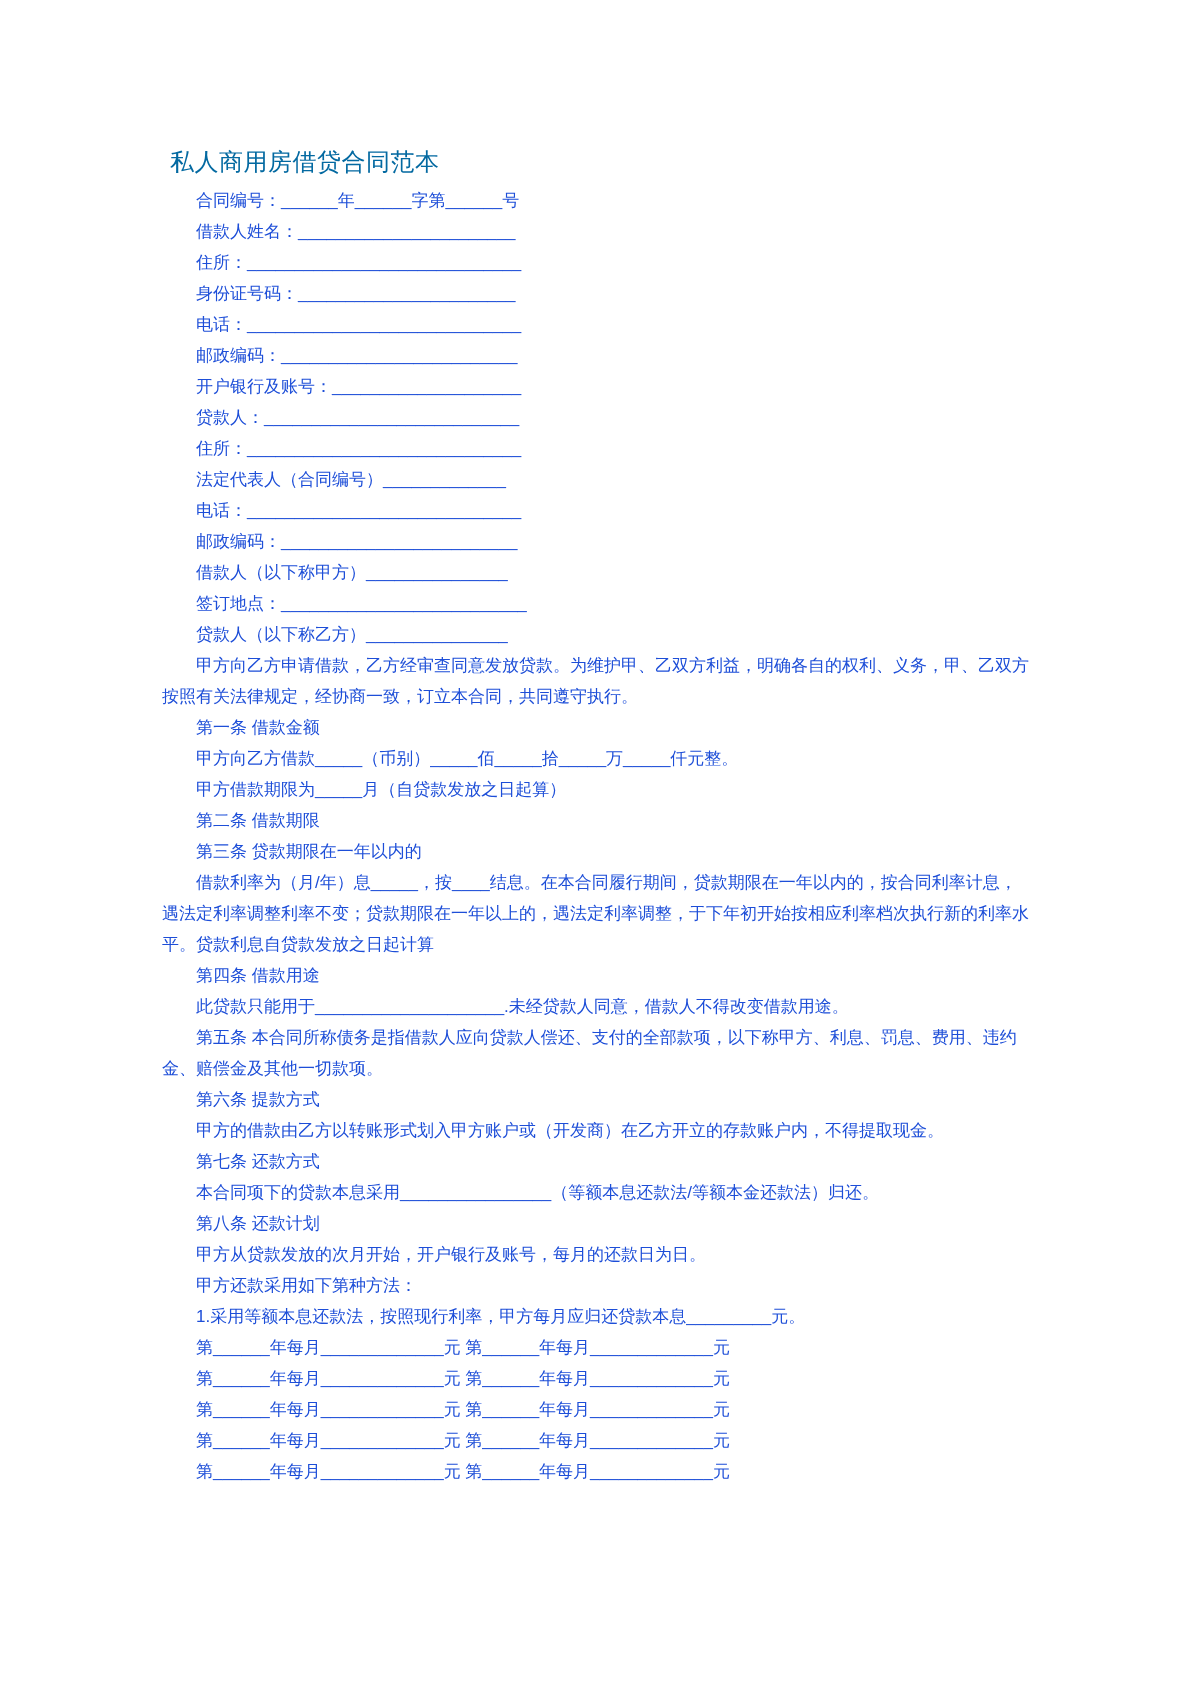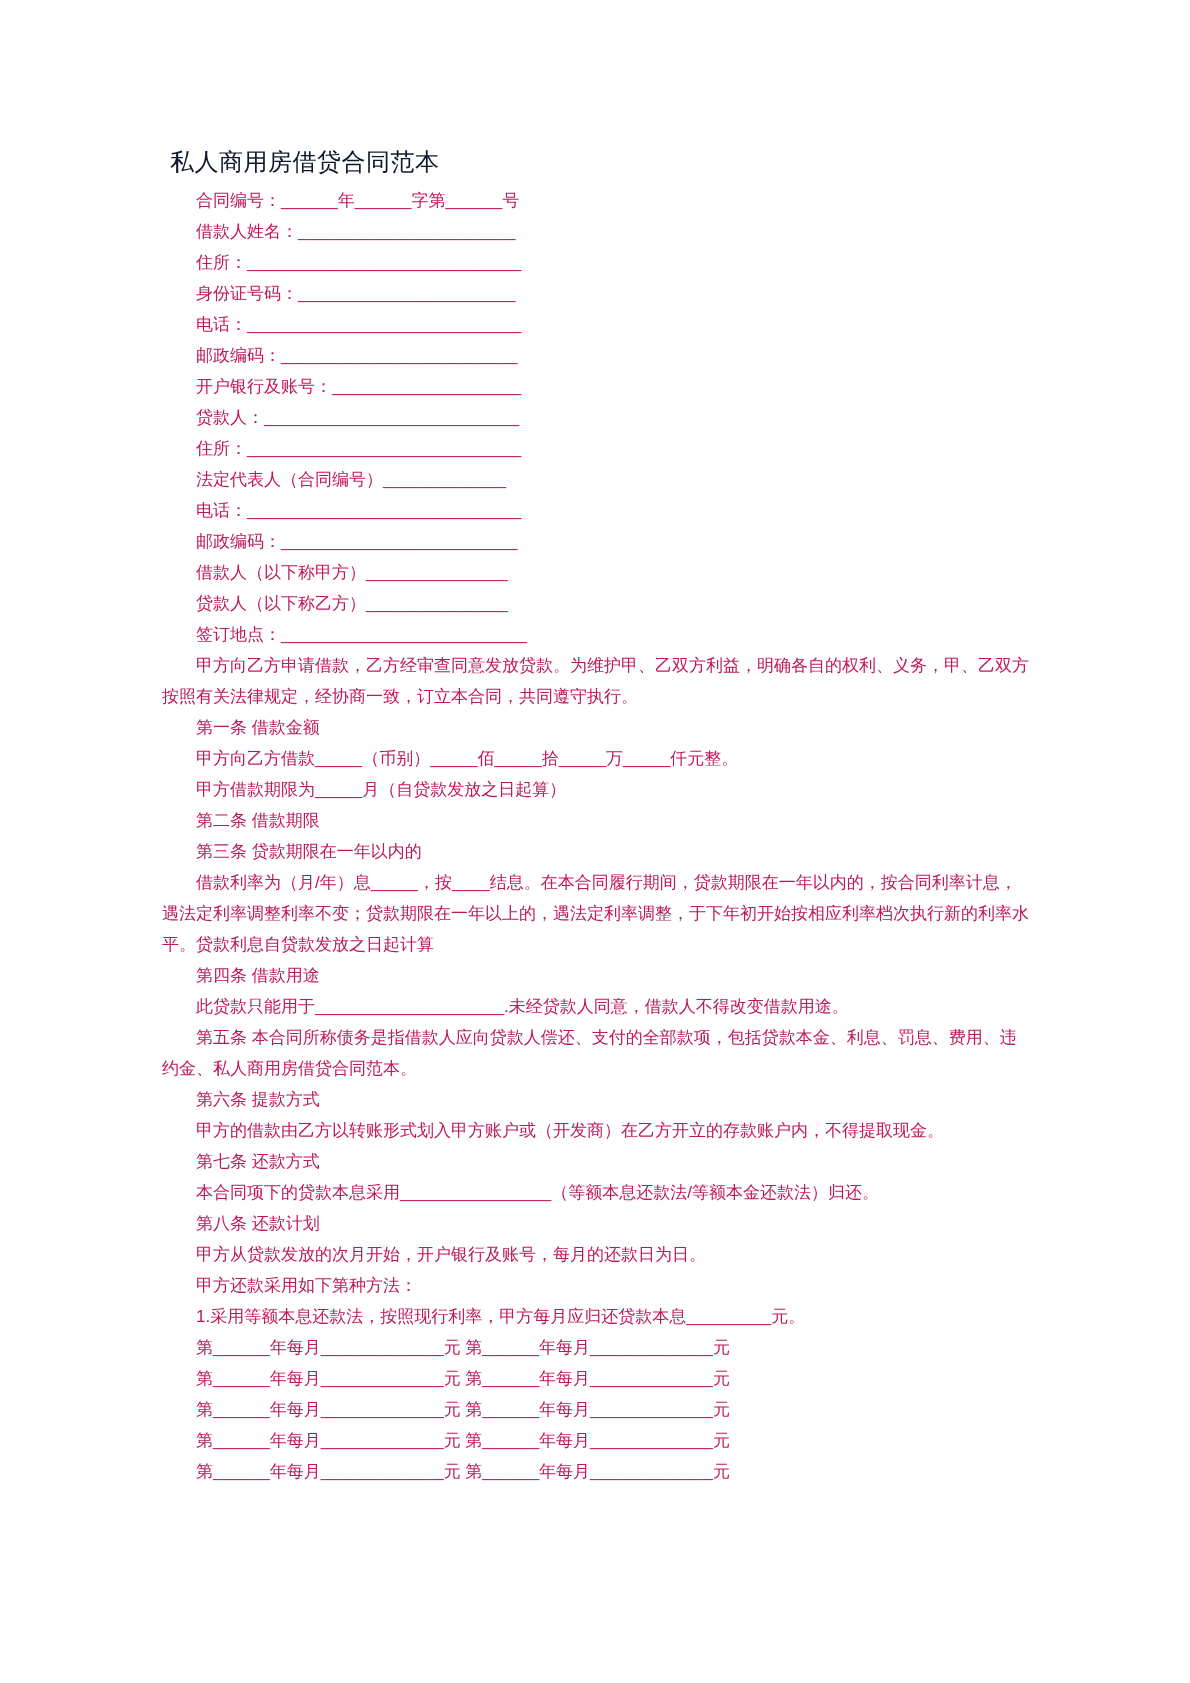--- a/index.html
+++ b/index.html
@@ -14,29 +14,29 @@
   .doc {
     width: 1190px;
     height: 1683px;
     padding: 145px 160px 0 162px;
   }
   .doc-title {
     font-family: "Liberation Serif", "DejaVu Serif", serif;
     font-weight: 400;
     font-size: 24px;
     line-height: 34px;
-    color: #0f172a;
+    color: #0369a1;
     margin: 0 0 6px 8px;
     letter-spacing: 0.5px;
   }
   .doc-body p {
     margin: 0;
     font-size: 17px;
     line-height: 31px;
-    color: #be185d;
+    color: #1d4ed8;
     text-indent: 2em;
     word-break: break-all;
   }
 </style>
 </head>
 <body>
 
 <main class="doc">
   <h1 class="doc-title">私人商用房借贷合同范本</h1>
   <section class="doc-body">
@@ -47,32 +47,32 @@
       <p>身份证号码：_______________________</p>
       <p>电话：_____________________________</p>
       <p>邮政编码：_________________________</p>
       <p>开户银行及账号：____________________</p>
       <p>贷款人：___________________________</p>
       <p>住所：_____________________________</p>
       <p>法定代表人（合同编号）_____________</p>
       <p>电话：_____________________________</p>
       <p>邮政编码：_________________________</p>
       <p>借款人（以下称甲方）_______________</p>
+      <p>签订地点：__________________________</p>
       <p>贷款人（以下称乙方）_______________</p>
-      <p>签订地点：__________________________</p>
       <p>甲方向乙方申请借款，乙方经审查同意发放贷款。为维护甲、乙双方利益，明确各自的权利、义务，甲、乙双方按照有关法律规定，经协商一致，订立本合同，共同遵守执行。</p>
       <p>第一条 借款金额</p>
       <p>甲方向乙方借款_____（币别）_____佰_____拾_____万_____仟元整。</p>
       <p>甲方借款期限为_____月（自贷款发放之日起算）</p>
       <p>第二条 借款期限</p>
       <p>第三条 贷款期限在一年以内的</p>
       <p>借款利率为（月/年）息_____，按____结息。在本合同履行期间，贷款期限在一年以内的，按合同利率计息，遇法定利率调整利率不变；贷款期限在一年以上的，遇法定利率调整，于下年初开始按相应利率档次执行新的利率水平。贷款利息自贷款发放之日起计算</p>
       <p>第四条 借款用途</p>
       <p>此贷款只能用于____________________.未经贷款人同意，借款人不得改变借款用途。</p>
-      <p>第五条 本合同所称债务是指借款人应向贷款人偿还、支付的全部款项，包括贷款本金、利息、罚息、费用、违约金、私人商用房借贷合同范本。</p>
+      <p>第五条 本合同所称债务是指借款人应向贷款人偿还、支付的全部款项，以下称甲方、利息、罚息、费用、违约金、赔偿金及其他一切款项。</p>
       <p>第六条 提款方式</p>
       <p>甲方的借款由乙方以转账形式划入甲方账户或（开发商）在乙方开立的存款账户内，不得提取现金。</p>
       <p>第七条 还款方式</p>
       <p>本合同项下的贷款本息采用________________（等额本息还款法/等额本金还款法）归还。</p>
       <p>第八条 还款计划</p>
       <p>甲方从贷款发放的次月开始，开户银行及账号，每月的还款日为日。</p>
       <p>甲方还款采用如下第种方法：</p>
       <p>1.采用等额本息还款法，按照现行利率，甲方每月应归还贷款本息_________元。</p>
       <p>第______年每月_____________元 第______年每月_____________元</p>
       <p>第______年每月_____________元 第______年每月_____________元</p>

